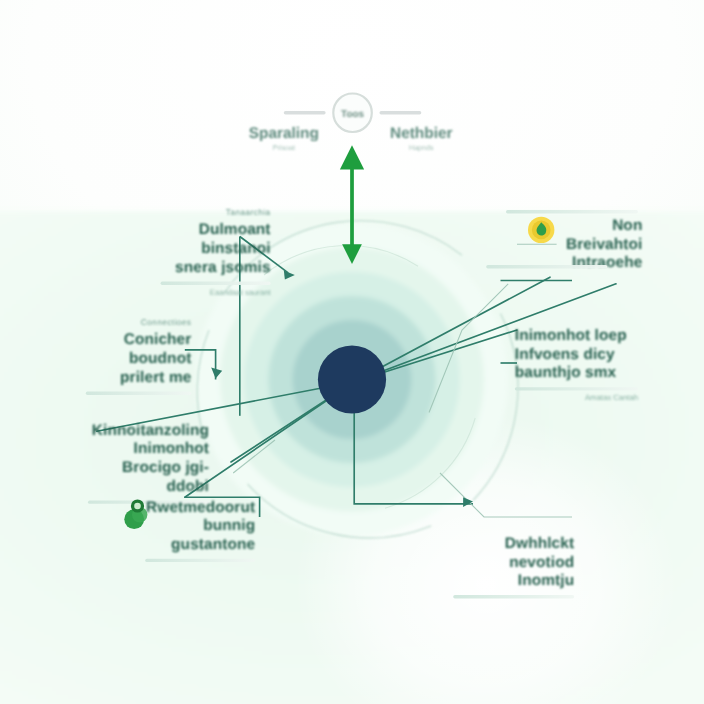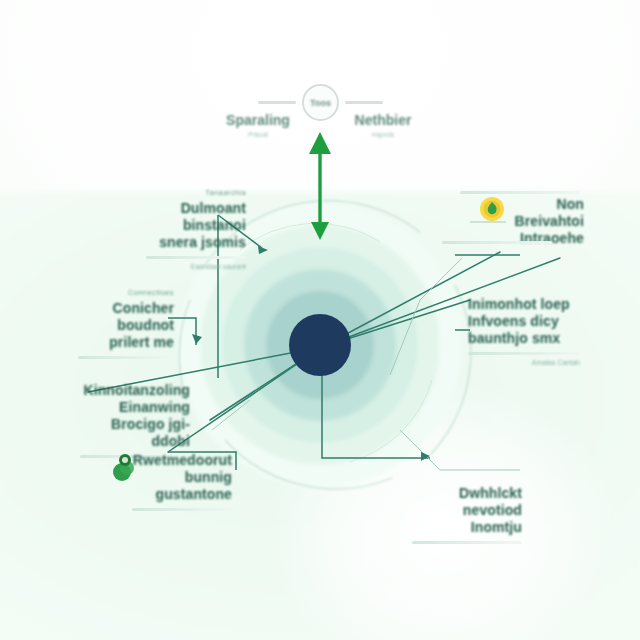--- a/index.html
+++ b/index.html
@@ -207,21 +207,21 @@
   <div class="label ta-c" style="left:78px;top:288px;width:96px;">
     <div class="cap">Connectioes</div>
     <div class="ttl" style="white-space:pre-line;">Conicher
 boudnot
 prilert me</div>
     <div class="rule"></div>
   </div>
 
   <div class="label ta-c" style="left:80px;top:382px;width:110px;">
     <div class="ttl" style="white-space:pre-line;">Kinnoitanzoling
-Einanwing
+Inimonhot
 Brocigo jgi-ddobi</div>
     <div class="rule"></div>
   </div>
 
   <div class="label ta-c" style="left:132px;top:452px;width:100px;">
     <div class="ttl" style="white-space:pre-line;">Rwetmedoorut
 bunnig gustantone</div>
     <div class="rule"></div>
   </div>
   <svg class="icon-people" viewBox="0 0 30 30">

